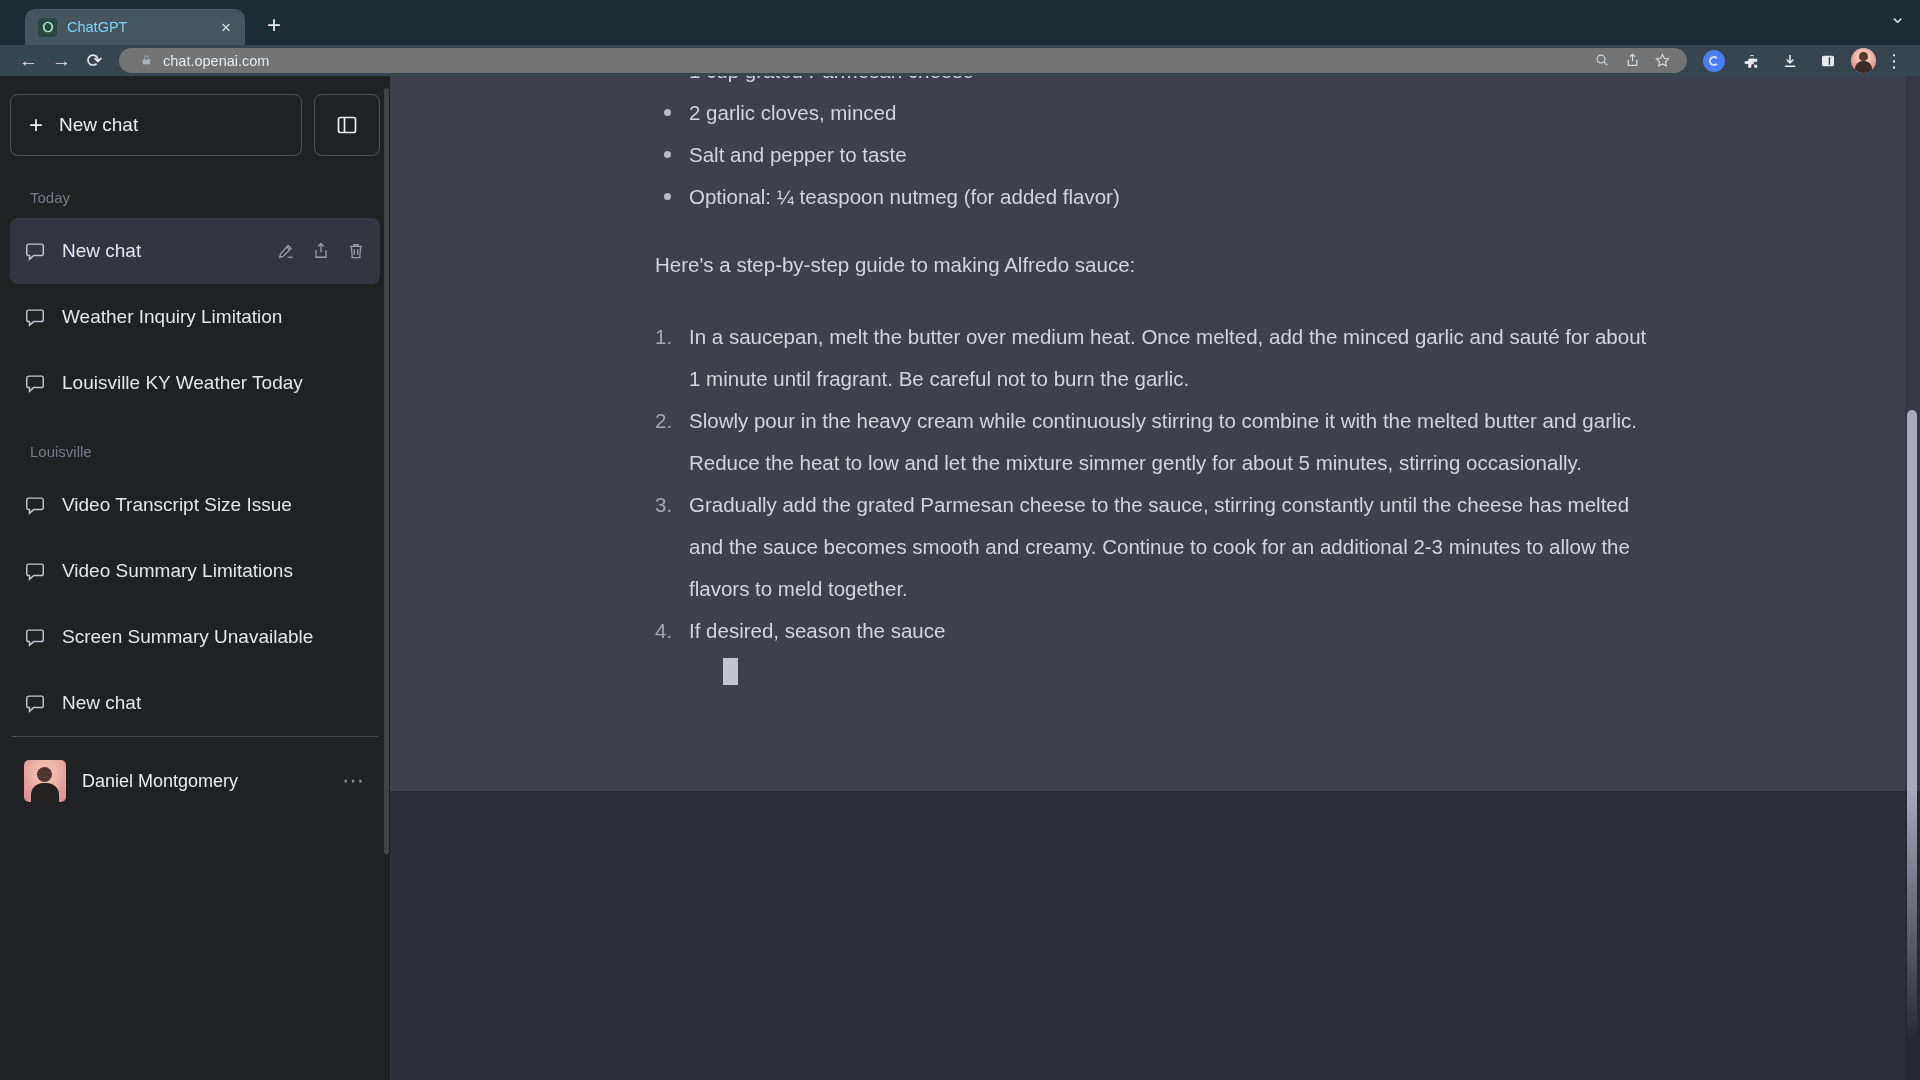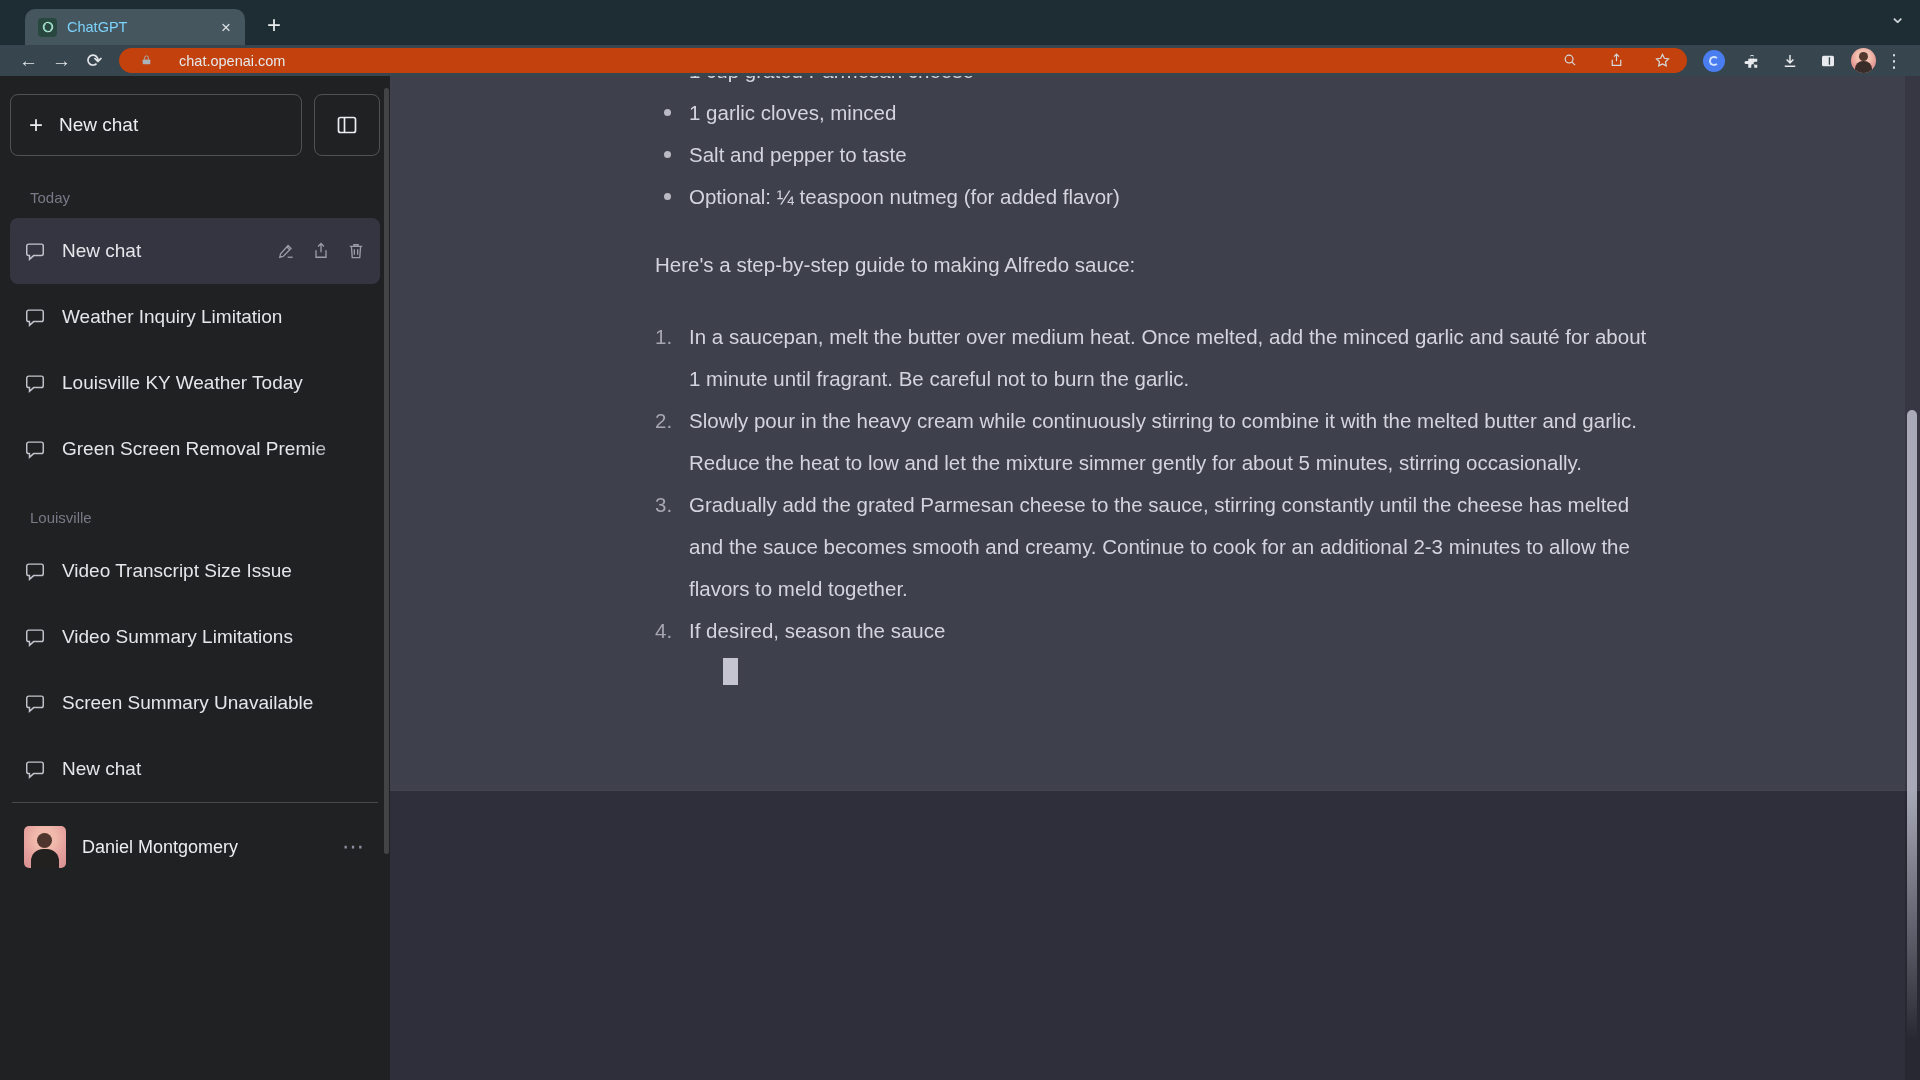--- a/index.html
+++ b/index.html
@@ -13,22 +13,22 @@
   .favicon { width:19px; height:19px; border-radius:4px; background:#27473f; display:flex; align-items:center; justify-content:center; flex:none; }
   .favicon svg { width:14px; height:14px; }
   .tab-title { color:#7dd3fc; font-size:14.5px; flex:1; white-space:nowrap; overflow:hidden; }
   .tab-close { color:#dde2e5; font-size:17px; line-height:1; cursor:default; padding:2px 4px; border-radius:4px; }
   .newtab-btn { position:absolute; left:258px; top:10px; color:#e8ecee; font-size:24px; font-weight:300; line-height:30px; width:32px; text-align:center; }
   .win-chevron { position:absolute; right:14px; top:4px; color:#cfd6da; font-size:20px; }
 
   .toolbar { position:absolute; left:0; top:45px; width:1920px; height:31px; background:#36454e;
              display:flex; align-items:center; padding:0 12px; }
   .nav-glyph { color:#e3e7ea; font-size:19px; width:33px; text-align:center; flex:none; }
-  .omnibox { height:25px; background:#c2410c; border-radius:13px; flex:1; margin:0 12px 0 8px;
-             display:flex; align-items:center; padding:0 12px 0 14px; gap:20px; min-width:0; }
+  .omnibox { height:25px; background:#737373; border-radius:13px; flex:1; margin:0 12px 0 8px;
+             display:flex; align-items:center; padding:0 12px 0 14px; gap:4px; min-width:0; }
   .omnibox .url { color:#e6e9ec; font-size:14.5px; flex:1; }
   .box-icon { flex:none; display:flex; align-items:center; justify-content:center; width:26px; height:25px; }
   .box-icon svg { width:17px; height:17px; stroke:#d5dade; fill:none; stroke-width:1.7; }
   .lock-icon svg { width:13px; height:15px; }
   .tool-icons { display:flex; align-items:center; gap:8px; flex:none; padding-right:4px; }
   .tool-icon { width:30px; height:28px; display:flex; align-items:center; justify-content:center; }
   .tool-icon svg { width:18px; height:18px; }
   .ext-blue { width:22px; height:22px; border-radius:50%; background:#4a7df0; display:flex; align-items:center; justify-content:center; }
   .ext-blue i { display:block; width:10px; height:10px; border:2.5px solid #cfe0ff; border-right-color:transparent; border-radius:50%; }
   .toolbar-avatar { width:25px; height:25px; border-radius:50%; background:radial-gradient(circle at 50% 38%, #f2c1b0 0 34%, #e79d96 60%, #d98f8d 100%); position:relative; overflow:hidden; flex:none; }
@@ -219,27 +219,20 @@
   </div>
 
   <div class="chat-item">
     <svg class="bubble" viewBox="0 0 24 24">
       <path d="M5 4.5h14a2 2 0 0 1 2 2v8.5a2 2 0 0 1-2 2h-8.5L6 21v-4H5a2 2 0 0 1-2-2V6.5a2 2 0 0 1 2-2z"></path>
     </svg>
     <span class="item-label">Louisville KY Weather Today</span>
 
   </div>
 
-  <div class="chat-item fade">
-    <svg class="bubble" viewBox="0 0 24 24">
-      <path d="M5 4.5h14a2 2 0 0 1 2 2v8.5a2 2 0 0 1-2 2h-8.5L6 21v-4H5a2 2 0 0 1-2-2V6.5a2 2 0 0 1 2-2z"></path>
-    </svg>
-    <span class="item-label">Green Screen Removal Premie</span>
-
-  </div>
 </div>
   </div>
 
   <div class="section">
     <div class="section-label">Louisville</div>
     <div class="section-items">
   <div class="chat-item">
     <svg class="bubble" viewBox="0 0 24 24">
       <path d="M5 4.5h14a2 2 0 0 1 2 2v8.5a2 2 0 0 1-2 2h-8.5L6 21v-4H5a2 2 0 0 1-2-2V6.5a2 2 0 0 1 2-2z"></path>
     </svg>
@@ -282,21 +275,21 @@
         <span class="user-menu">⋯</span>
       </div>
       <div class="sb-scrollbar"></div>
     </div>
 
     <div class="main">
       <div class="messages">
         <div class="content">
           <ul id="ingredients">
               <li class="clipped">1 cup grated Parmesan cheese</li>
-              <li>1 garlic cloves, minced</li>
+              <li>2 garlic cloves, minced</li>
               <li>Salt and pepper to taste</li>
               <li>Optional: ¼ teaspoon nutmeg (for added flavor)</li>
             </ul>
           <p>Here's a step-by-step guide to making Alfredo sauce:</p>
           <ol id="steps">
               <li>In a saucepan, melt the butter over medium heat. Once melted, add the minced garlic and sauté for about 1 minute until fragrant. Be careful not to burn the garlic.</li>
               <li>Slowly pour in the heavy cream while continuously stirring to combine it with the melted butter and garlic. Reduce the heat to low and let the mixture simmer gently for about 5 minutes, stirring occasionally.</li>
               <li>Gradually add the grated Parmesan cheese to the sauce, stirring constantly until the cheese has melted and the sauce becomes smooth and creamy. Continue to cook for an additional 2-3 minutes to allow the flavors to meld together.</li>
               <li>If desired, season the sauce<span class="stream-cursor"></span></li>
             </ol>

